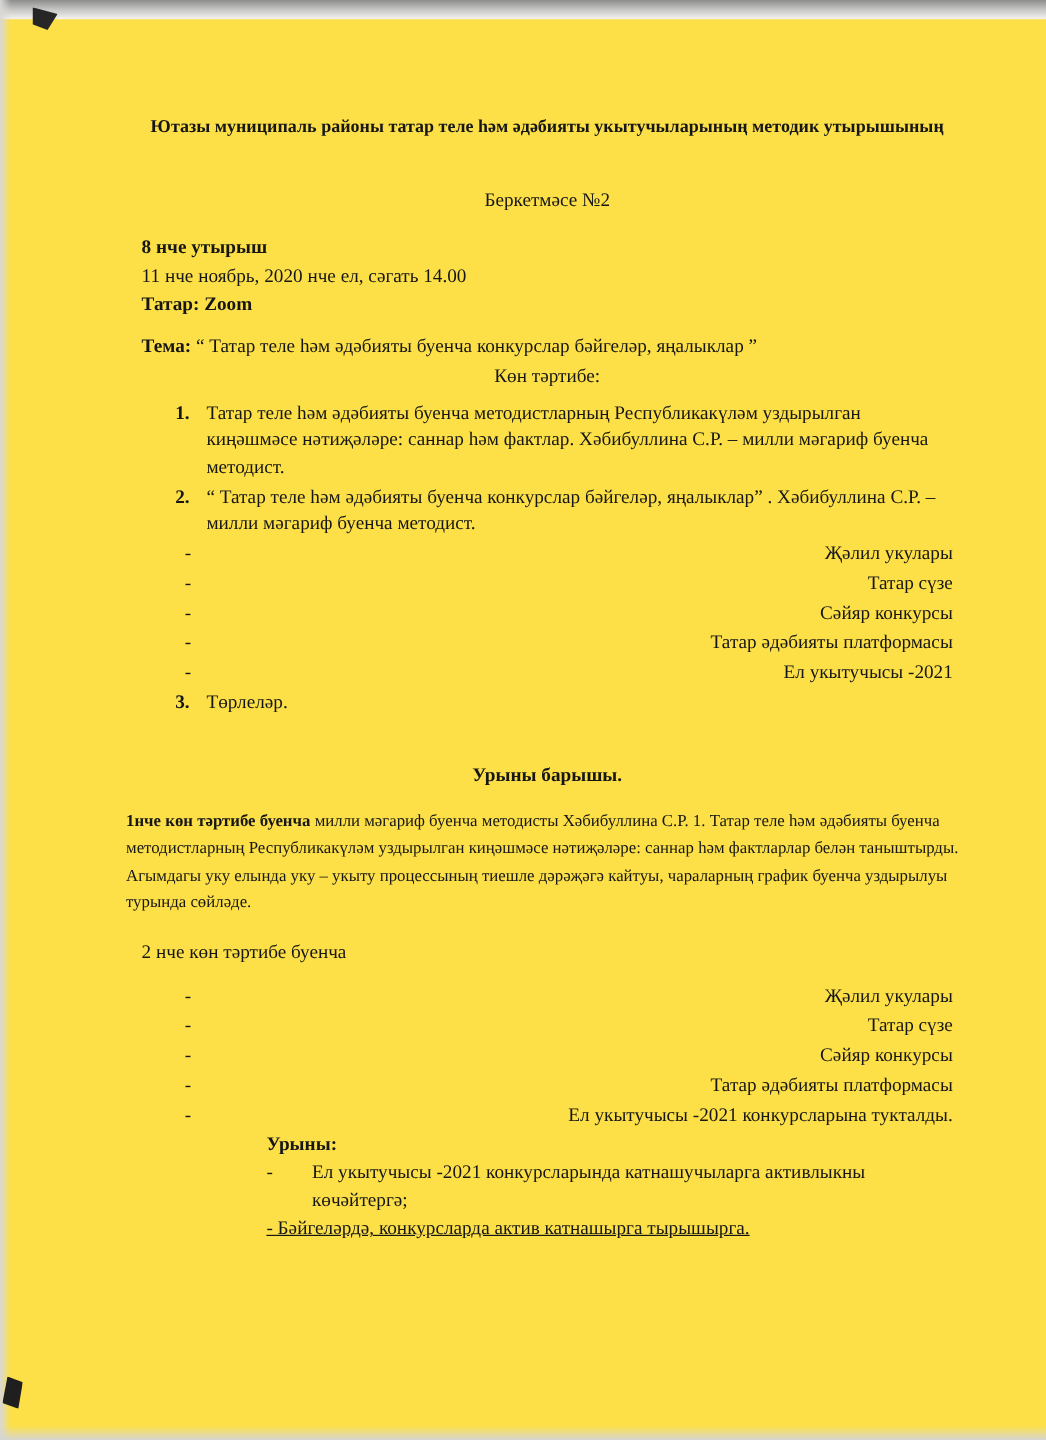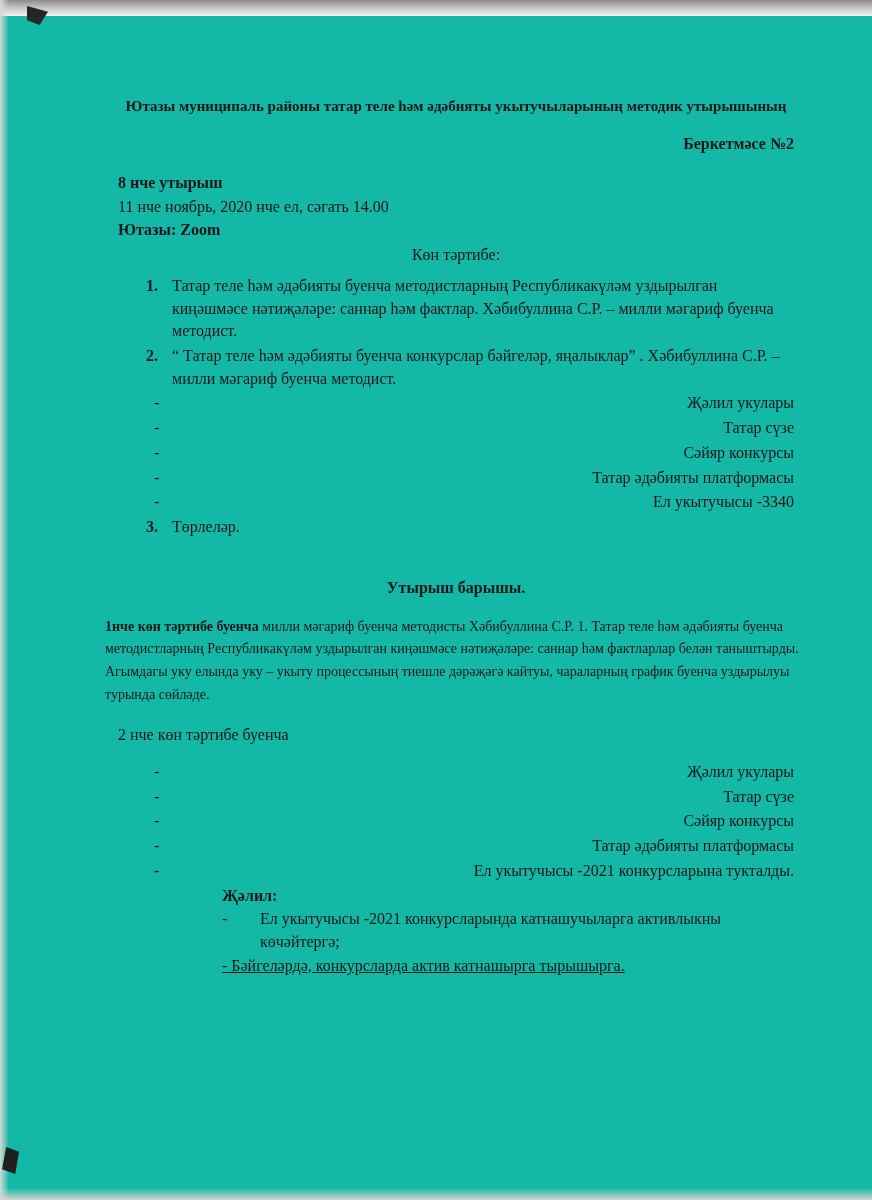--- a/index.html
+++ b/index.html
@@ -1,34 +1,34 @@
 <!DOCTYPE html>
 <html><head>
 <meta charset="utf-8">
 <style>
   html,body{margin:0;padding:0;background:#ffffff;}
-  .page{position:relative;width:872px;height:1200px;background:#14b8a6;overflow:hidden;
+  .page{position:relative;width:872px;height:1200px;background:#fde047;overflow:hidden;
         font-family:"Liberation Serif", serif;color:#161616;}
   
   .scan-top{position:absolute;top:0;left:0;right:0;height:16px;
             background:linear-gradient(180deg,#8d8d8d 0%,#c6c6c4 50%,#f4f3f0 100%);}
   .scan-left{position:absolute;top:0;left:0;bottom:0;width:9px;
              background:linear-gradient(90deg,#d9d8d5 0%,rgba(255,255,255,0) 100%);}
   .scan-bottom{position:absolute;left:0;right:0;bottom:0;height:12px;
                background:linear-gradient(0deg,#d6d5d2 0%,rgba(255,255,255,0) 100%);}
   .mark-tl{position:absolute;top:6px;left:27px;width:21px;height:19px;background:#262626;
            clip-path:polygon(0 0,100% 30%,60% 100%,0 75%);}
   .mark-bl{position:absolute;bottom:26px;left:2px;width:17px;height:27px;background:#1f1f1f;
            clip-path:polygon(25% 0,100% 18%,78% 100%,0 82%);}
   
   .content{position:absolute;top:96px;left:118px;width:676px;font-size:16px;line-height:1.42;}
   .bold{font-weight:bold;}
   .title{font-size:15px;font-weight:bold;white-space:nowrap;text-align:center;
          width:704px;margin:0 0 0 -14px;}
-  .subtitle{font-weight:bold;text-align:right;margin-top:16px;}
+  .subtitle{font-weight:normal;text-align:center;margin-top:40px;}
   .session-heading{font-weight:bold;margin-top:16px;}
   .meta-line{margin-top:1px;}
   .theme-line{margin-top:12px;}
   .agenda-heading{font-weight:normal;text-align:center;margin-top:2px;margin-bottom:8px;}
   .num-row{display:flex;margin-left:28px;margin-top:2px;}
   .num-row .num{flex:0 0 26px;font-weight:bold;}
   .num-row .txt{flex:1;}
   .dash-row{display:flex;margin-left:36px;margin-top:2px;}
   .dash-row .dash{flex:0 0 24px;}
   .dash-row .txt{flex:1;text-align:right;}
@@ -55,22 +55,26 @@
   <div class="mark-tl"></div>
   <div class="mark-bl"></div>
 
   <div class="content">
 
     <div class="title">Ютазы муниципаль районы татар теле һәм әдәбияты укытучыларының методик утырышының</div>
     <div class="subtitle">Беркетмәсе №2</div>
 
     <div class="session-heading">8 нче утырыш</div>
     <div class="meta-line">11 нче ноябрь, 2020 нче ел, сәгать 14.00</div>
-    <div class="meta-line bold">Ютазы: Zoom</div>
+    <div class="meta-line bold">Татар: Zoom</div>
 
+    <div class="theme-line">
+      <span class="bold">Тема:</span>
+      <span>“ Татар теле һәм әдәбияты  буенча конкурслар бәйгеләр, яңалыклар ”</span>
+    </div>
 
     <div class="agenda-heading">Көн тәртибе:</div>
 
     <div class="num-row">
       <span class="num">1.</span>
       <span class="txt">Татар теле һәм әдәбияты буенча методистларның Республикакүләм уздырылган киңәшмәсе нәтиҗәләре: саннар һәм фактлар.   Хәбибуллина С.Р. – милли мәгариф буенча методист.</span>
     </div>
     <div class="num-row">
       <span class="num">2.</span>
       <span class="txt">“ Татар теле һәм әдәбияты  буенча конкурслар бәйгеләр, яңалыклар” .   Хәбибуллина С.Р. – милли мәгариф буенча методист.</span>
@@ -87,29 +91,29 @@
     <div class="dash-row">
       <span class="dash">-</span>
       <span class="txt">Сәйяр конкурсы</span>
     </div>
     <div class="dash-row">
       <span class="dash">-</span>
       <span class="txt">Татар әдәбияты платформасы</span>
     </div>
     <div class="dash-row">
       <span class="dash">-</span>
-      <span class="txt">Ел укытучысы -3340</span>
+      <span class="txt">Ел укытучысы -2021</span>
     </div>
 
     <div class="num-row">
       <span class="num">3.</span>
       <span class="txt">Төрлеләр.</span>
     </div>
 
-    <div class="proceedings-heading">Утырыш барышы.</div>
+    <div class="proceedings-heading">Урыны барышы.</div>
 
     <div class="para">
       <span class="lead">1нче көн тәртибе буенча</span><span>  милли мәгариф буенча методисты  Хәбибуллина С.Р. 1.        Татар теле һәм әдәбияты буенча методистларның Республикакүләм уздырылган киңәшмәсе нәтиҗәләре: саннар һәм фактларлар белән таныштырды. Агымдагы уку елында уку – укыту процессының тиешле дәрәҗәгә кайтуы, чараларның график буенча уздырылуы турында сөйләде.</span>
     </div>
 
     <div class="section2-heading">2 нче көн тәртибе буенча</div>
 
     <div class="dash-row">
       <span class="dash">-</span>
       <span class="txt">Җәлил укулары</span>
@@ -125,21 +129,21 @@
     <div class="dash-row">
       <span class="dash">-</span>
       <span class="txt">Татар әдәбияты платформасы</span>
     </div>
     <div class="dash-row">
       <span class="dash">-</span>
       <span class="txt">Ел укытучысы -2021 конкурсларына тукталды.</span>
     </div>
 
     <div class="decision-block">
-      <div class="decision-label">Җәлил:</div>
+      <div class="decision-label">Урыны:</div>
       <div class="decision-row">
         <span class="dash">-</span>
         <span class="txt">Ел укытучысы -2021 конкурсларында катнашучыларга активлыкны көчәйтергә;</span>
       </div>
       <div class="decision-line2">- Бәйгеләрдә, конкурсларда актив катнашырга тырышырга.</div>
     </div>
 
   </div>
 </div>
 

